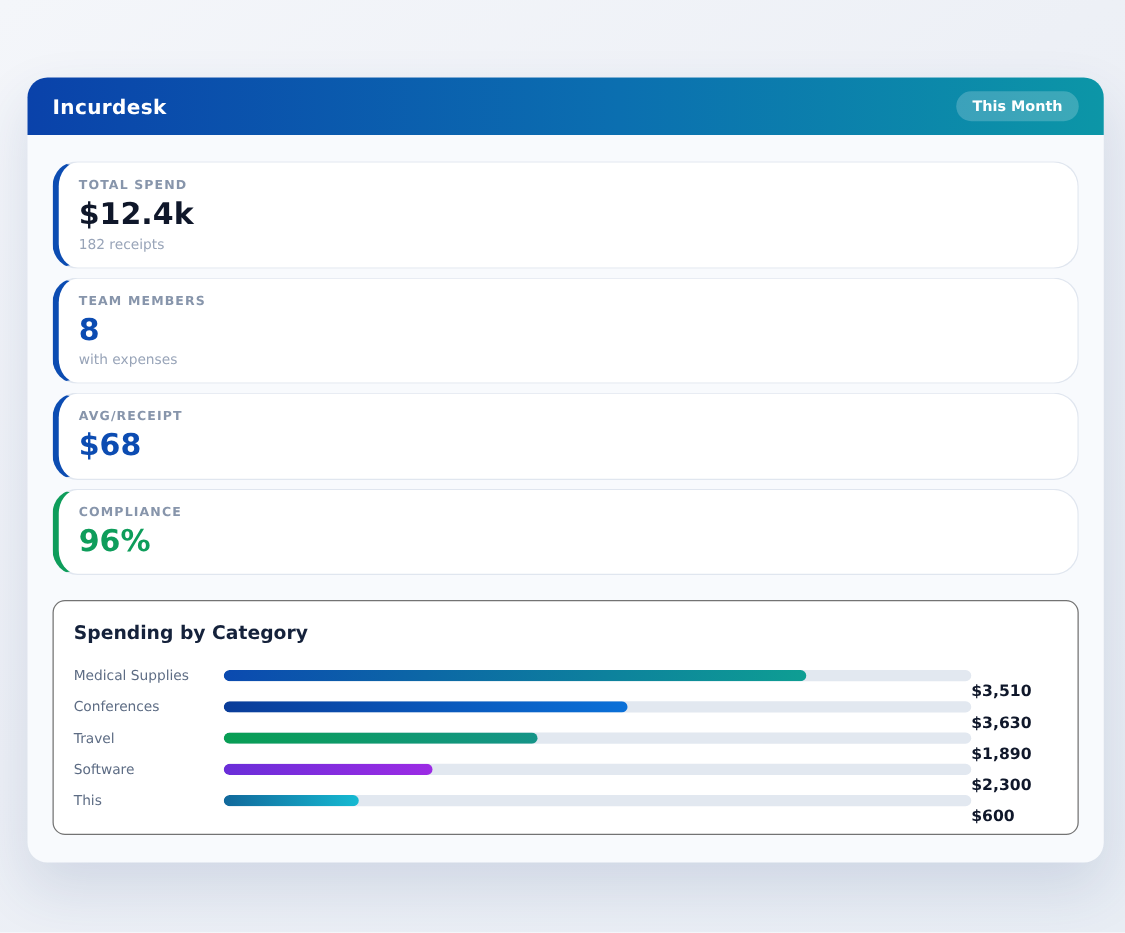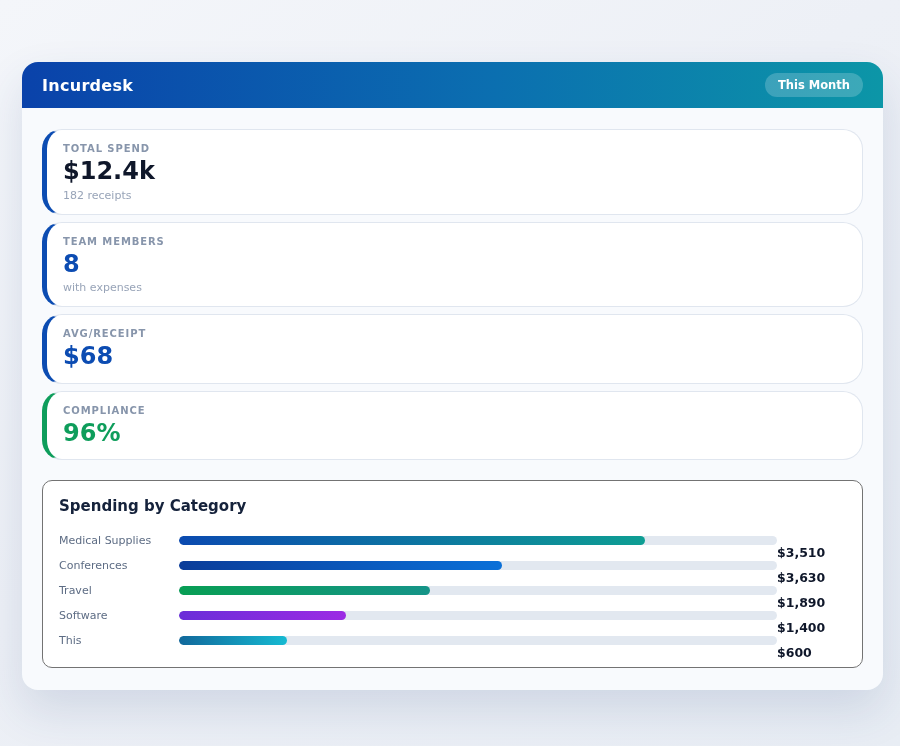--- a/index.html
+++ b/index.html
@@ -179,21 +179,21 @@
       <div class="bar-fill" style="width: 42%; background: linear-gradient(90deg, rgb(8, 158, 84), rgb(21, 148, 136));"></div>
     </div>
     <div class="cat-value">$1,890</div>
   </div>
 
   <div class="cat-row">
     <div class="cat-label">Software</div>
     <div class="bar-track">
       <div class="bar-fill" style="width: 28%; background: linear-gradient(90deg, rgb(106, 46, 216), rgb(156, 43, 228));"></div>
     </div>
-    <div class="cat-value">$1,400</div>
+    <div class="cat-value">$2,300</div>
   </div>
 
   <div class="cat-row">
     <div class="cat-label">This</div>
     <div class="bar-track">
       <div class="bar-fill" style="width: 18%; background: linear-gradient(90deg, rgb(17, 104, 155), rgb(22, 186, 210));"></div>
     </div>
     <div class="cat-value">$600</div>
   </div>
 </div>

